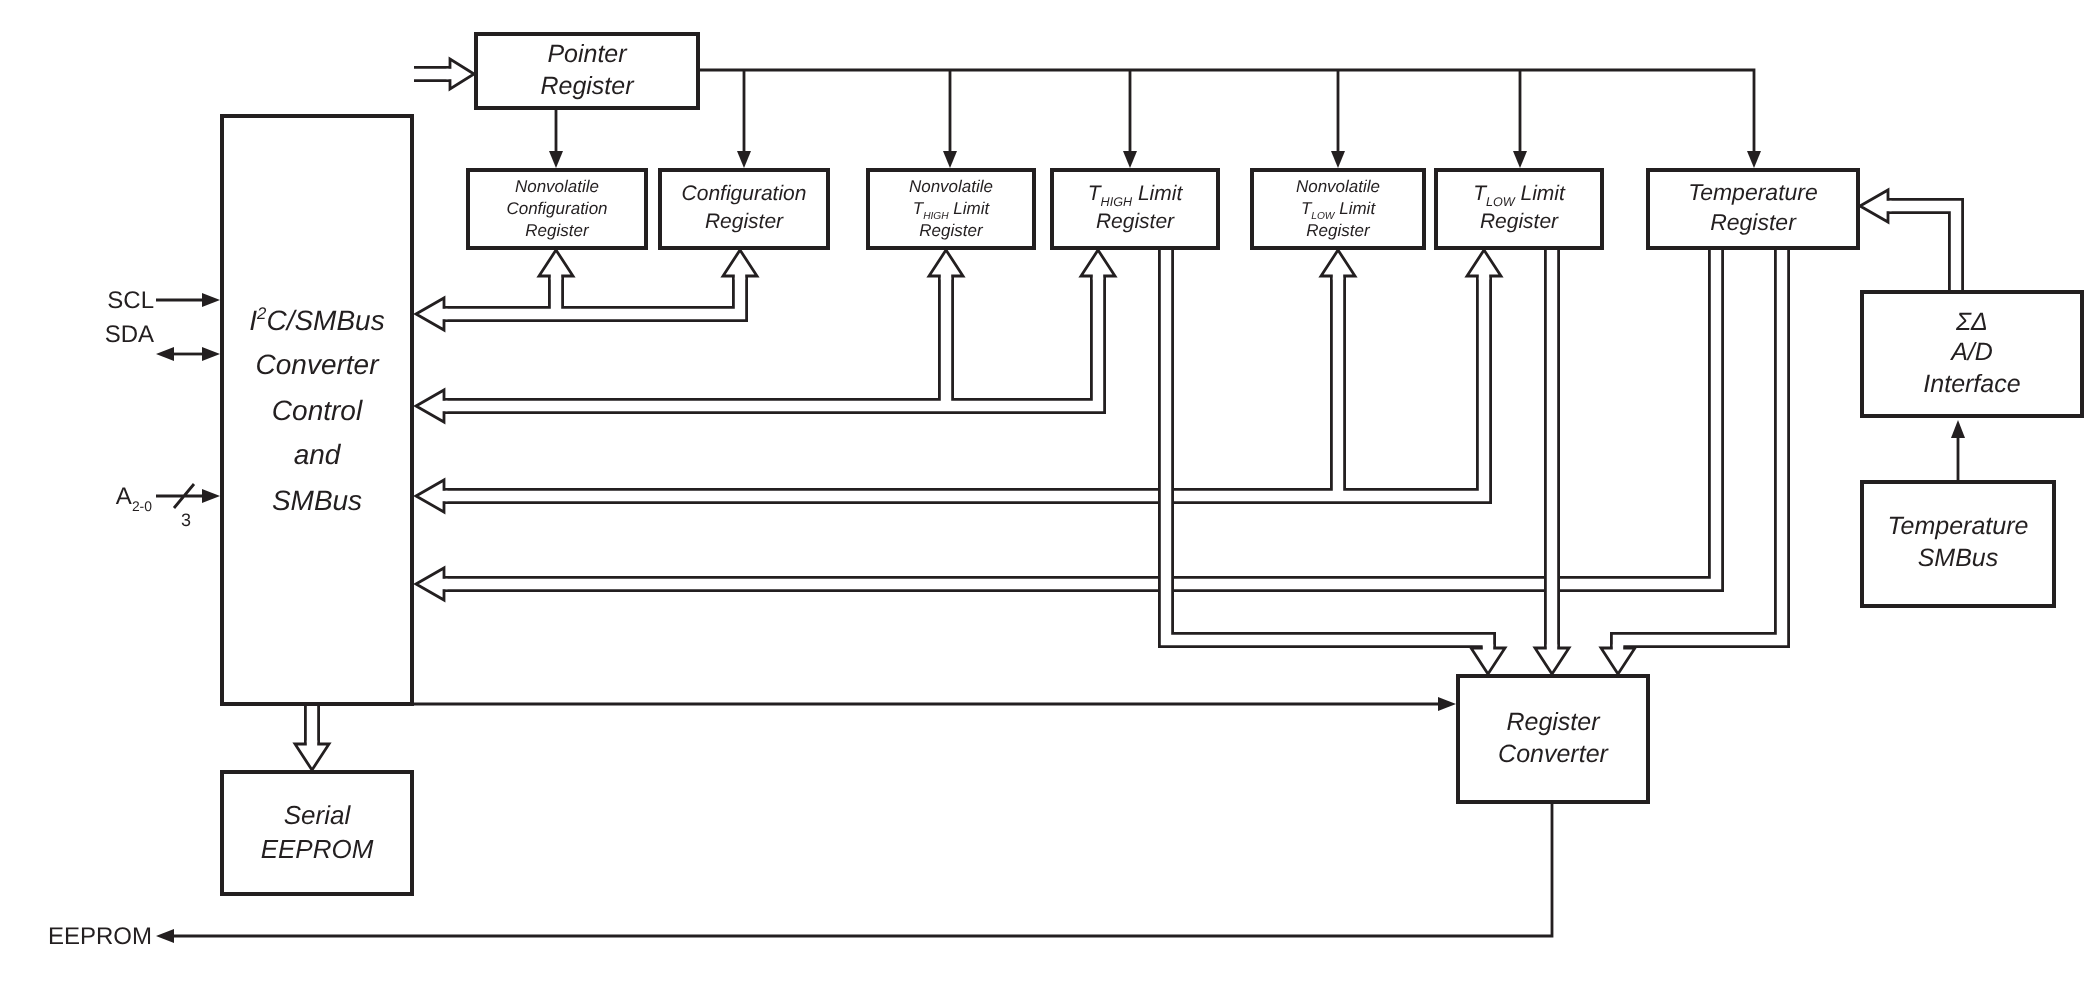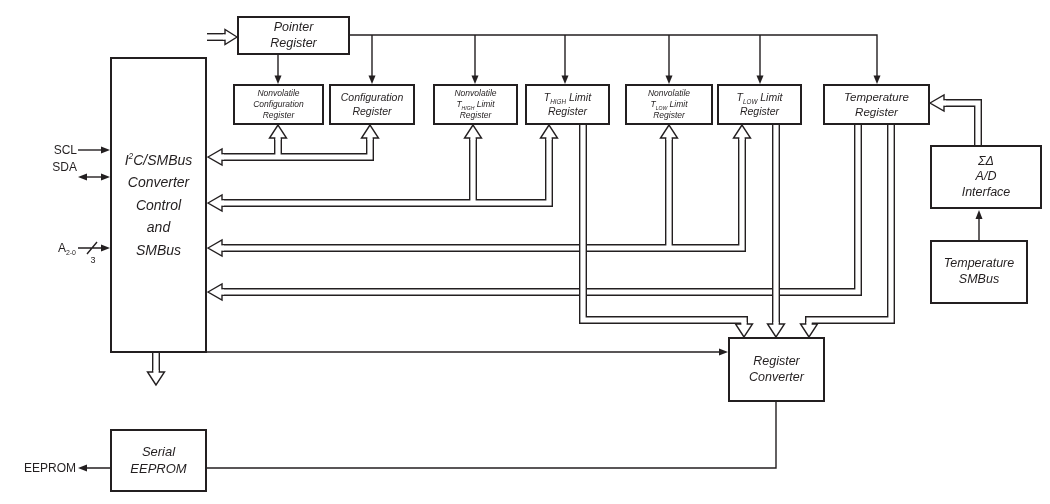--- a/index.html
+++ b/index.html
@@ -10,21 +10,21 @@
   .wires { position:absolute; left:0; top:0; }
   .block {
     position:absolute; box-sizing:border-box; border:2px solid #231f20; background:#ffffff;
     display:flex; flex-direction:column; align-items:center; justify-content:center;
     text-align:center; line-height:1.25; z-index:2;font-style:italic;
   }
   .f14 { font-size:14px; line-height:1.6;margin-top:41px; }
   .f12 { font-size:12.5px; }
   .f11 { font-size:11.5px; }
   .f10 { font-size:10.5px; }
-  .f13 { font-size:13px;margin-top:44px; }
+  .f13 { font-size:13px; }
   .small { font-size:8.5px; line-height:1.3; }
   sub { font-size:0.6em; line-height:0; }
   sup { font-size:0.6em; line-height:0; }
   .pin-label {
     position:absolute; font-size:12px; text-align:right; z-index:2; line-height:16px;
   }
   .pin-label sub { font-size:0.58em; }
   
   .tl { fill:none; stroke:#231f20; stroke-width:1.4; }
   .th { fill:#231f20; stroke:none; }

